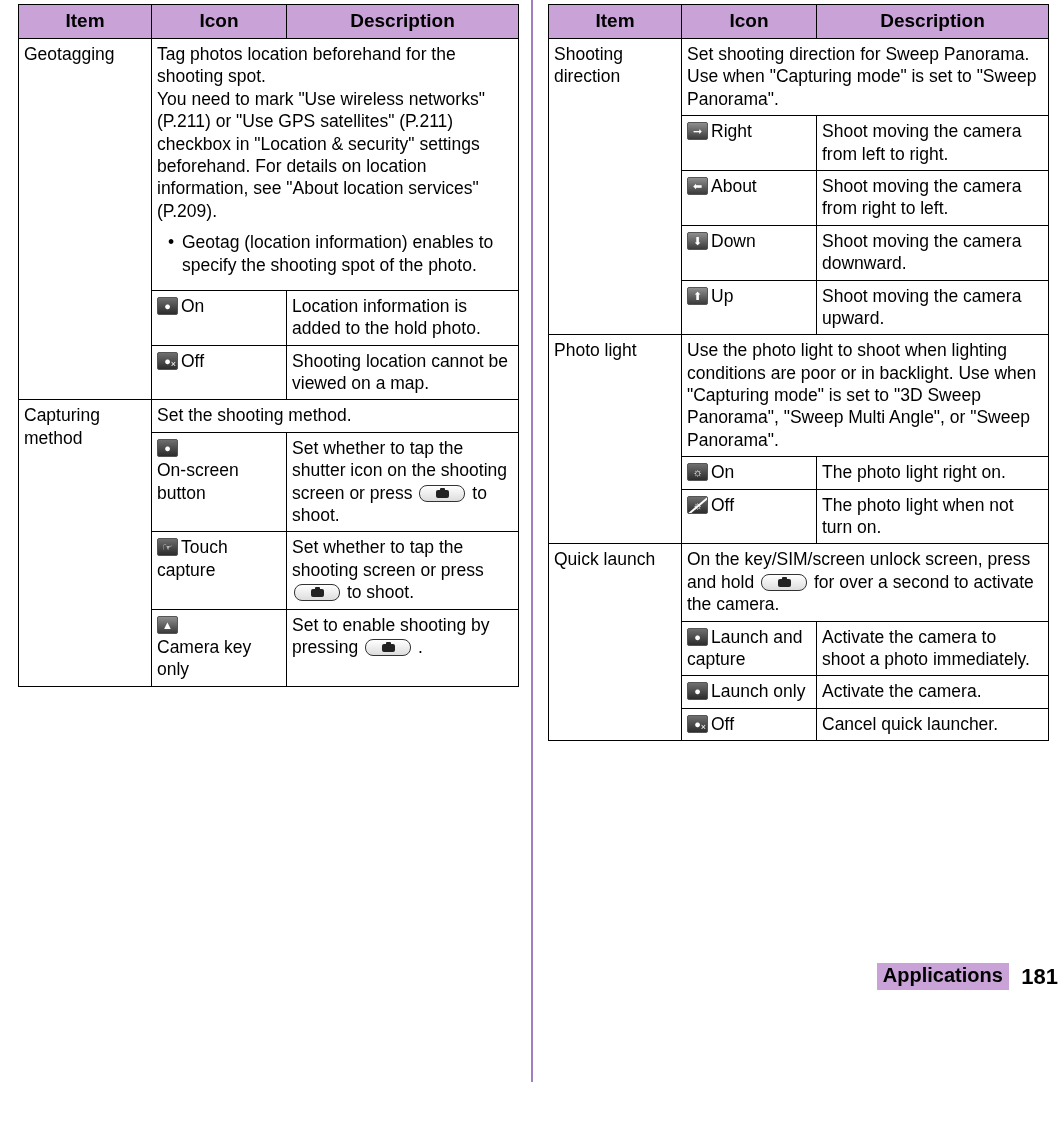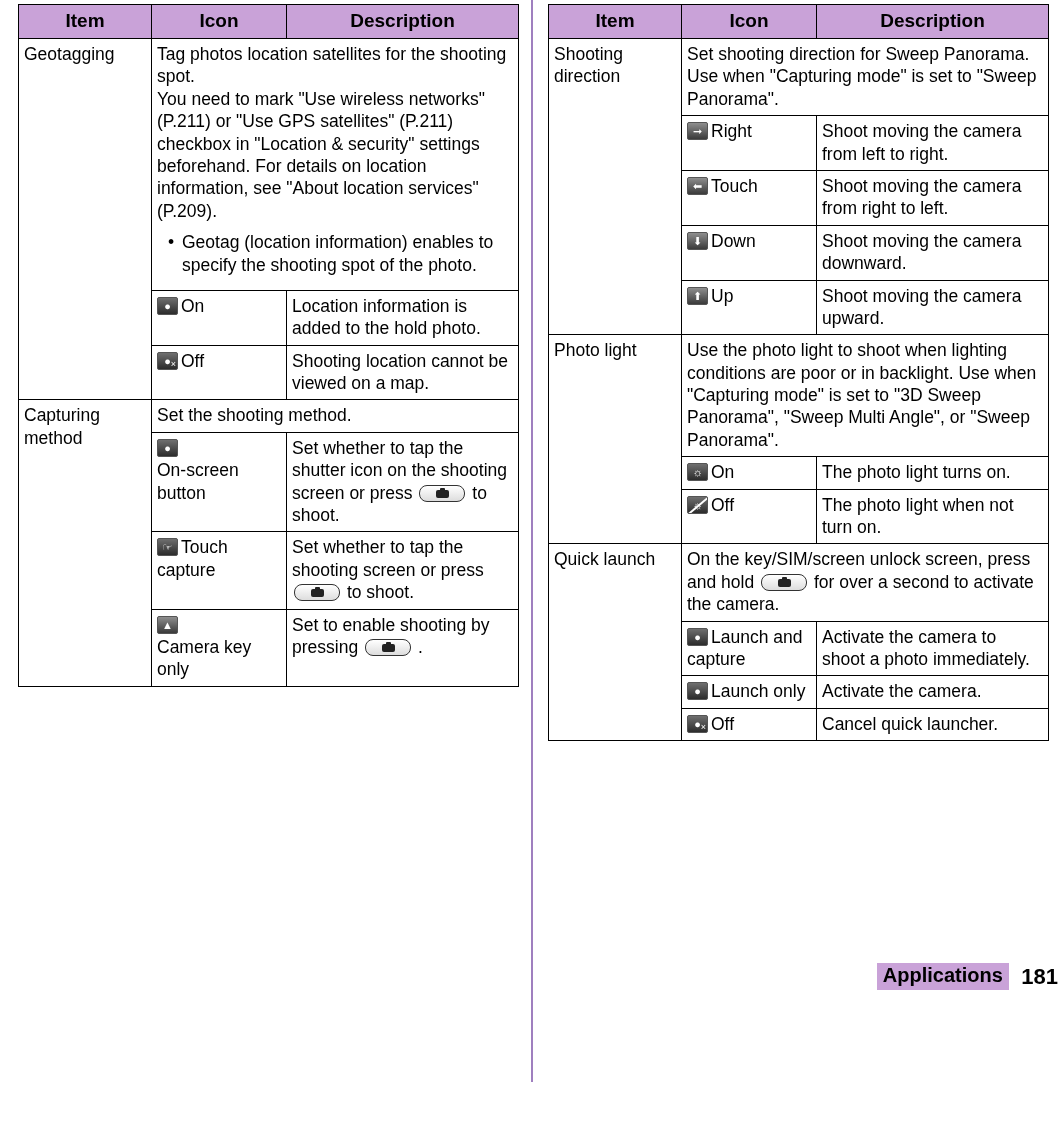--- a/index.html
+++ b/index.html
@@ -198,21 +198,21 @@
           <th>Item</th>
           <th>Icon</th>
           <th>Description</th>
         </tr>
       </thead>
       <tbody>
 
         <tr>
           <td rowspan="3" class="cell-item">Geotagging</td>
           <td colspan="2">
-            <div>Tag photos location satellites for the shooting spot.</div>
+            <div>Tag photos location beforehand for the shooting spot.</div>
             <div>You need to mark "Use wireless networks" (P.211) or "Use GPS satellites" (P.211) checkbox in "Location &amp; security" settings beforehand. For details on location information, see "About location services" (P.209).</div>
             <ul class="bullet-list">
               <li>Geotag (location information) enables to specify the shooting spot of the photo.</li>
             </ul>
           </td>
         </tr>
         <tr>
           <td>
             <span class="ico"><i>●</i></span><span>On</span>
           </td>
@@ -286,21 +286,21 @@
           <td colspan="2">Set shooting direction for Sweep Panorama. Use when "Capturing mode" is set to "Sweep Panorama".</td>
         </tr>
         <tr>
           <td>
             <span class="ico light"><i>➞</i></span><span>Right</span>
           </td>
           <td>Shoot moving the camera from left to right.</td>
         </tr>
         <tr>
           <td>
-            <span class="ico light"><i>⬅</i></span><span>Touch</span>
+            <span class="ico light"><i>⬅</i></span><span>About</span>
           </td>
           <td>Shoot moving the camera from right to left.</td>
         </tr>
         <tr>
           <td>
             <span class="ico light"><i>⬇</i></span><span>Down</span>
           </td>
           <td>Shoot moving the camera downward.</td>
         </tr>
         <tr>
@@ -311,21 +311,21 @@
         </tr>
 
         <tr>
           <td rowspan="3" class="cell-item">Photo light</td>
           <td colspan="2">Use the photo light to shoot when lighting conditions are poor or in backlight. Use when "Capturing mode" is set to "3D Sweep Panorama", "Sweep Multi Angle", or "Sweep Panorama".</td>
         </tr>
         <tr>
           <td>
             <span class="ico"><i>☼</i></span><span>On</span>
           </td>
-          <td>The photo light turns on.</td>
+          <td>The photo light right on.</td>
         </tr>
         <tr>
           <td>
             <span class="ico"><i>☼</i><span class="slash"></span></span><span>Off</span>
           </td>
           <td>The photo light when not turn on.</td>
         </tr>
 
         <tr>
           <td rowspan="4" class="cell-item">Quick launch</td>

